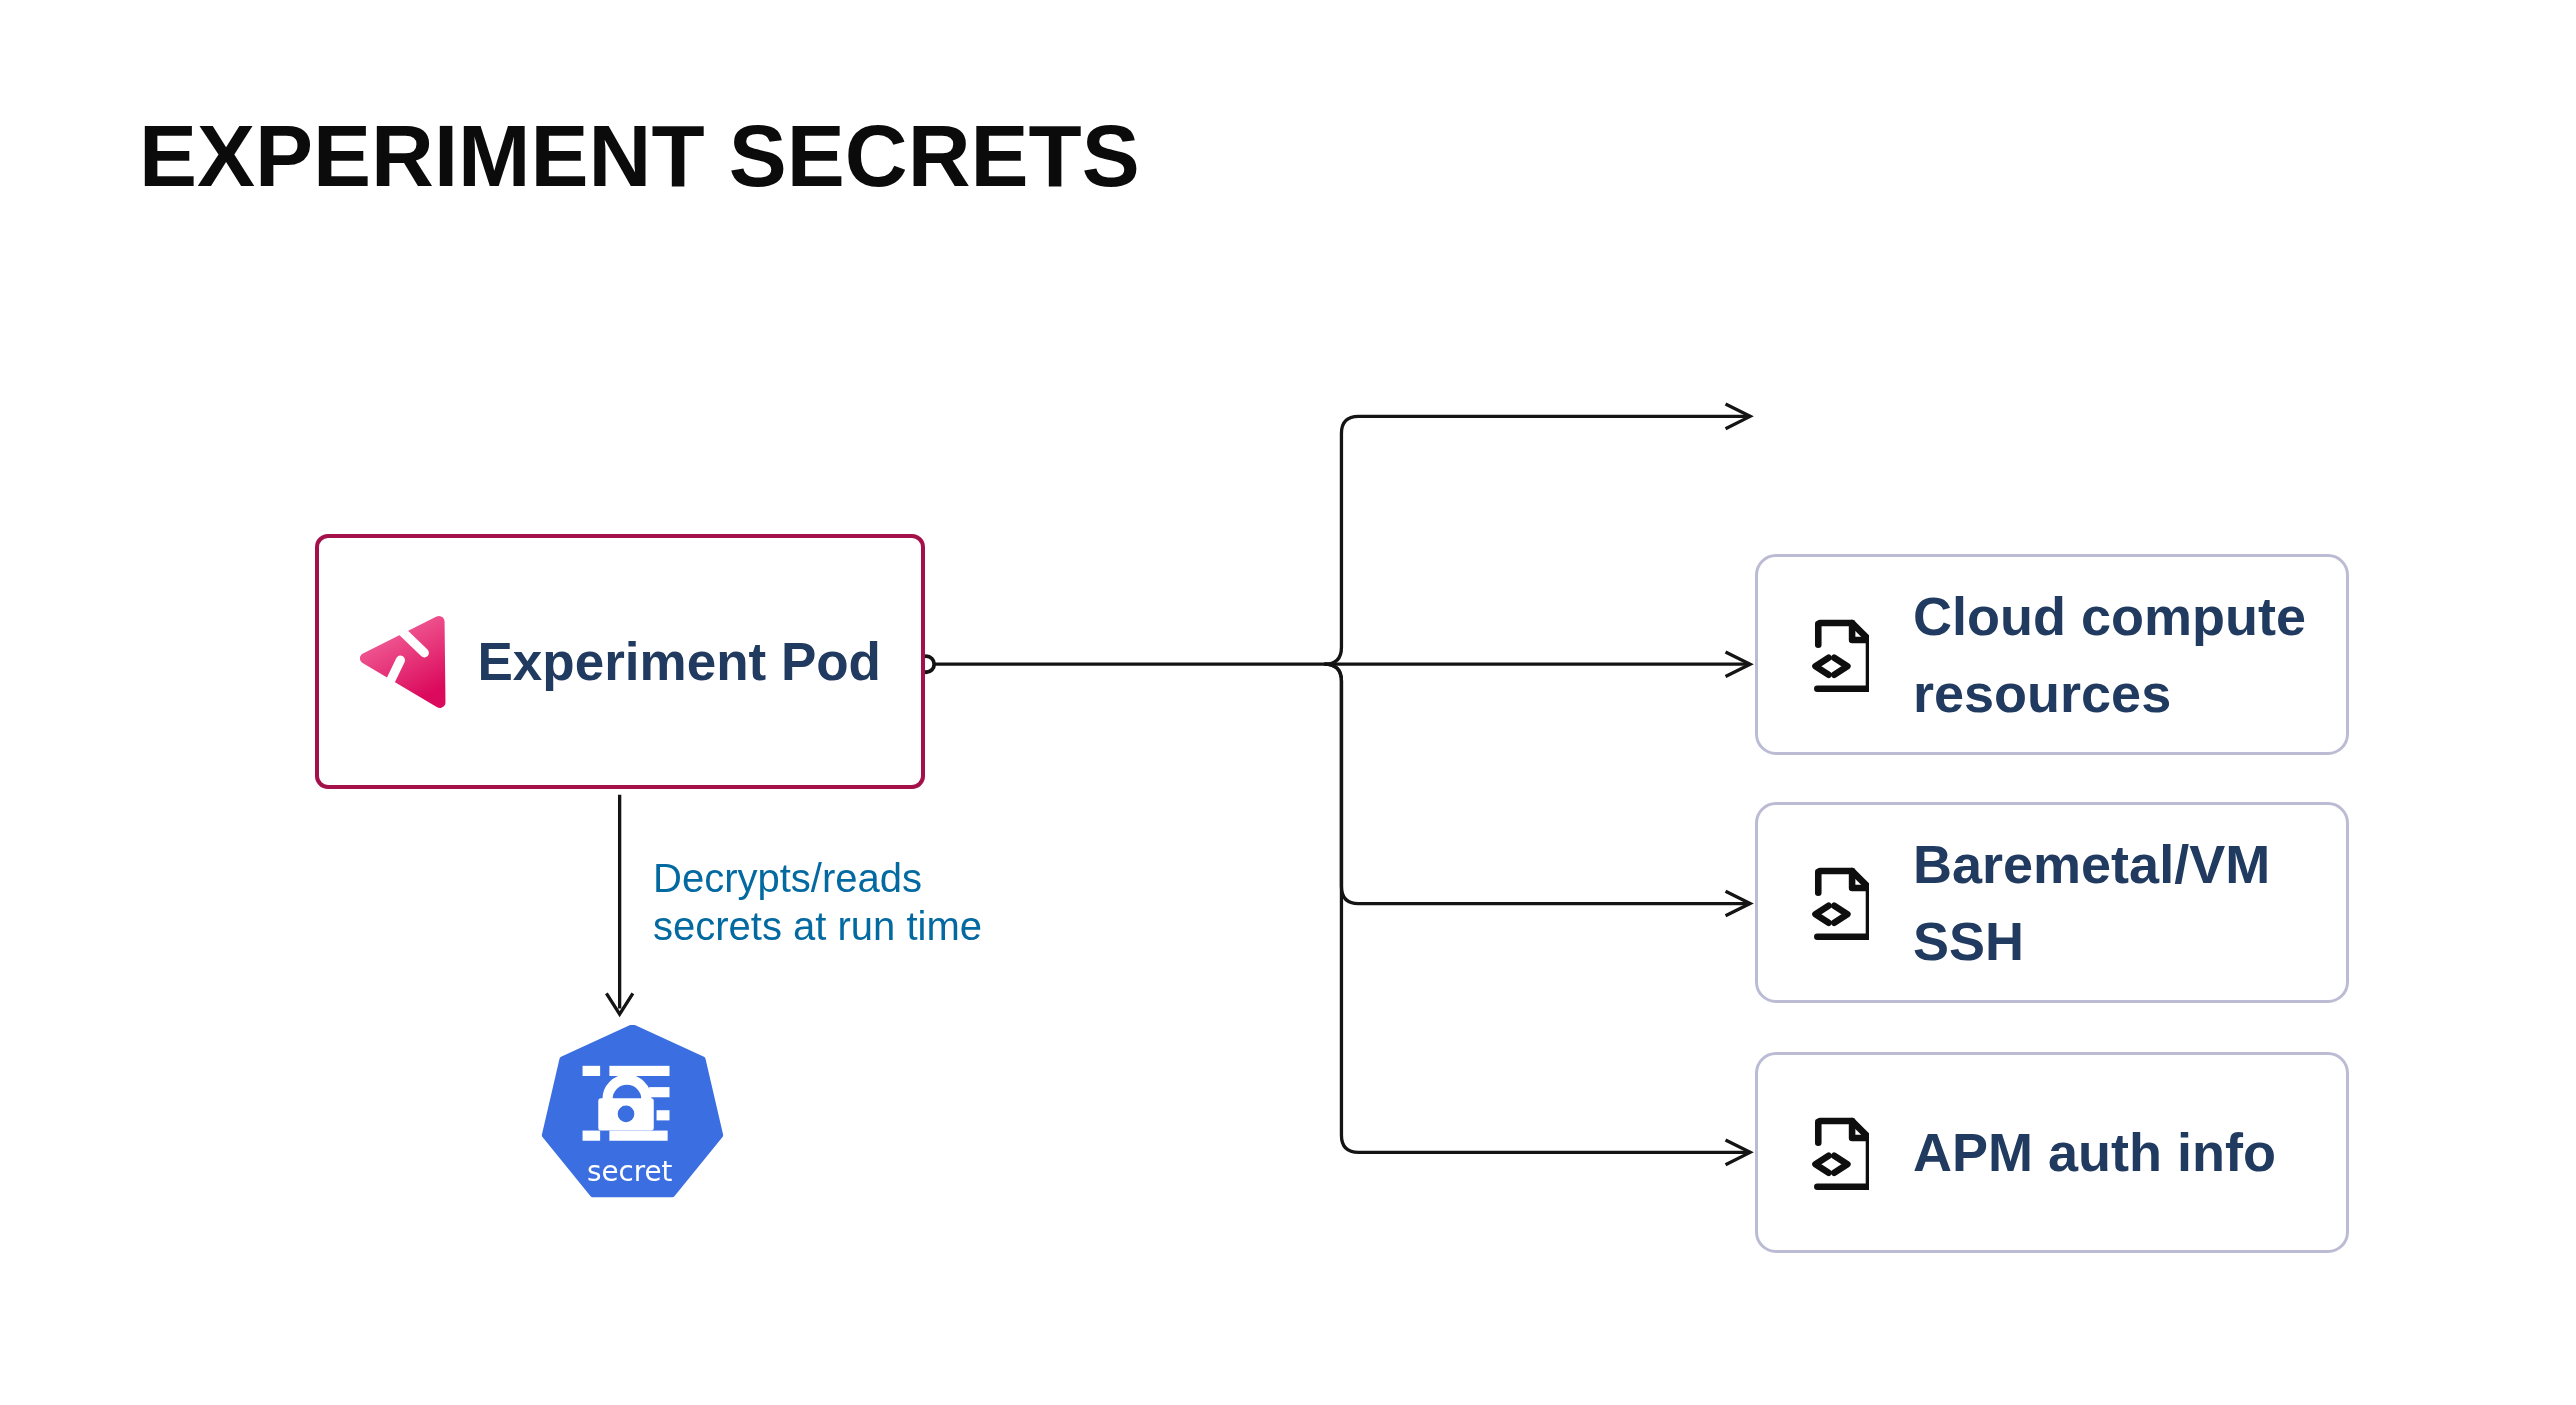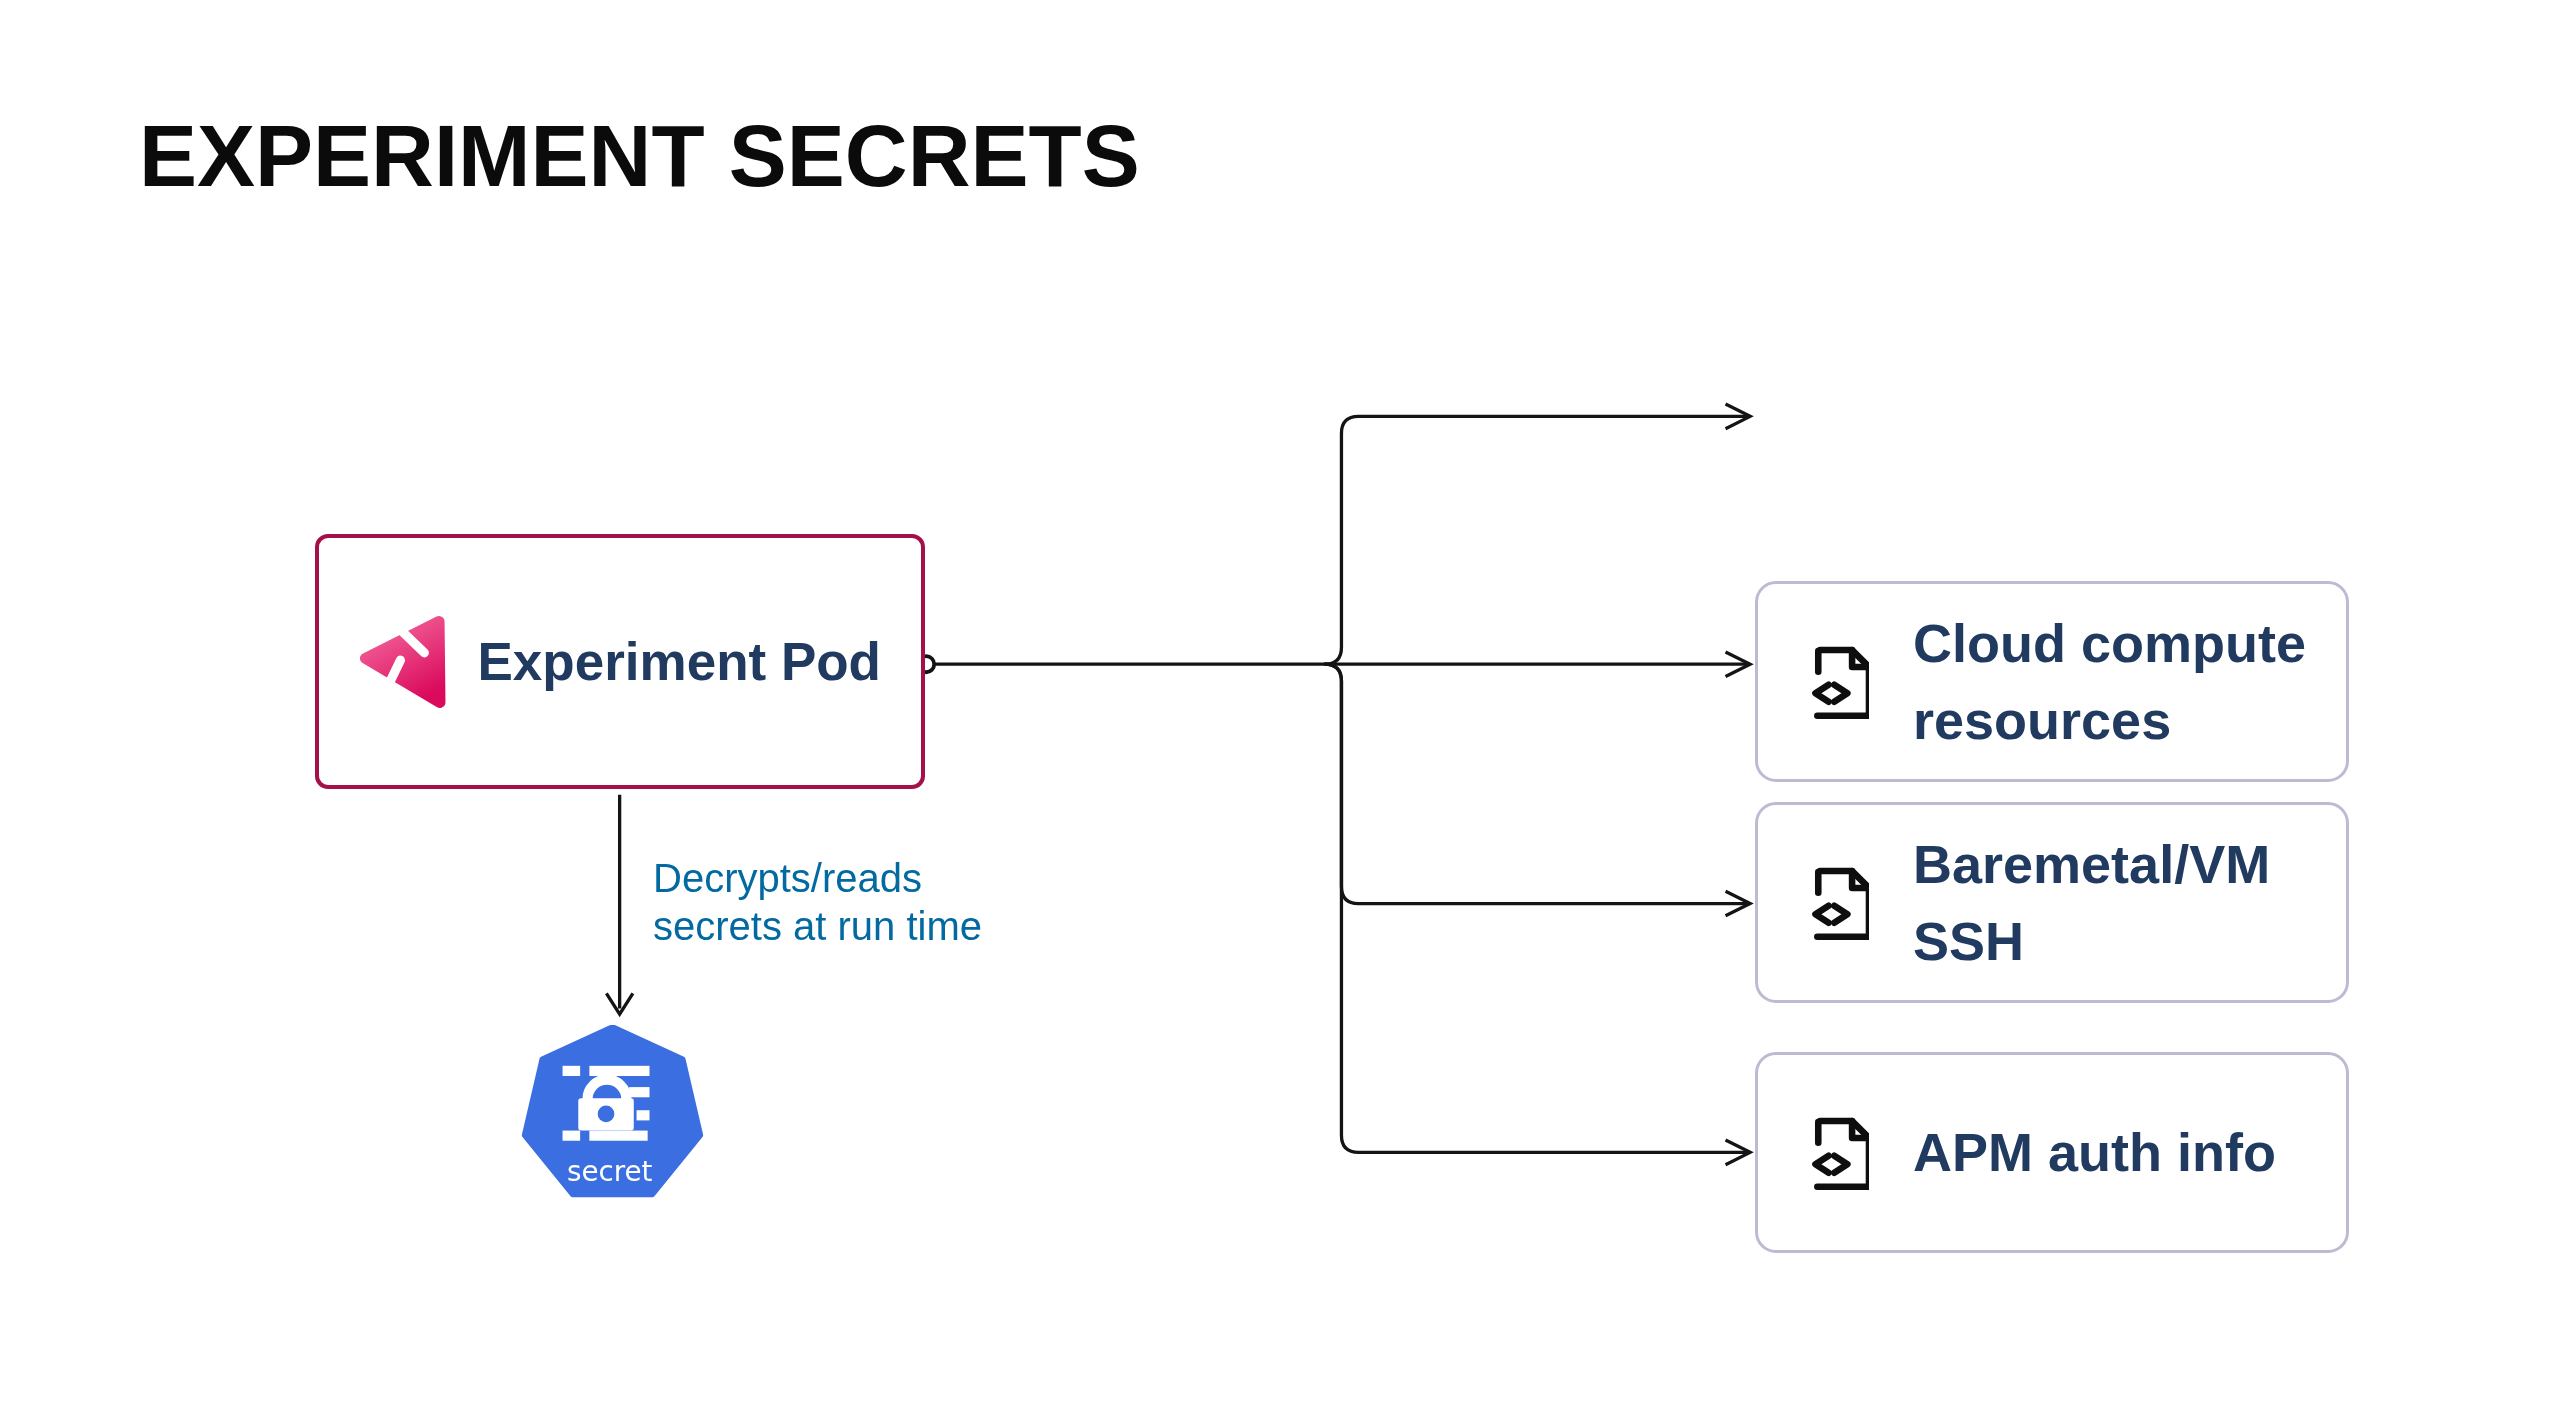--- a/index.html
+++ b/index.html
@@ -17,30 +17,30 @@
     background:#ffffff;border:4.7px solid #A41049;border-radius:13px;
     box-sizing:border-box;display:flex;align-items:center;padding-left:40px;gap:26.5px;
   }
   .pod-label{
     font-size:53px;font-weight:700;color:#213A5F;white-space:nowrap;
   }
   .edge-label{
     position:absolute;left:653px;top:854px;width:350px;
     font-size:40px;line-height:1.2;font-weight:500;color:#0369a1;
   }
-  .secret-node{position:absolute;left:520px;top:1025px;}
+  .secret-node{position:absolute;left:540px;top:1025px;}
   .target-box{
     position:absolute;left:1755px;width:594px;height:201px;
     background:#ffffff;border:3.8px solid #BBBCD4;border-radius:21px;
     box-sizing:border-box;display:flex;align-items:center;padding-left:49px;gap:44px;
   }
   .target-label{
     font-size:54px;font-weight:700;color:#213A5F;line-height:1.42;max-width:416px;
   }
-  .t1{top:316px;} .t2{top:581px;} .t3{top:802px;} .t4{top:1052px;text-align:right;}
+  .t1{top:316px;} .t2{top:554px;} .t3{top:802px;} .t4{top:1052px;text-align:right;}
 </style>
 </head>
 <body>
 
 <div class="canvas">
 
   <h1 class="title">EXPERIMENT SECRETS</h1>
 
   <svg class="connectors" width="2576" height="1406" viewBox="0 0 2723 1486" aria-hidden="true">
     <g fill="none" stroke="#141414" stroke-width="3.5">

